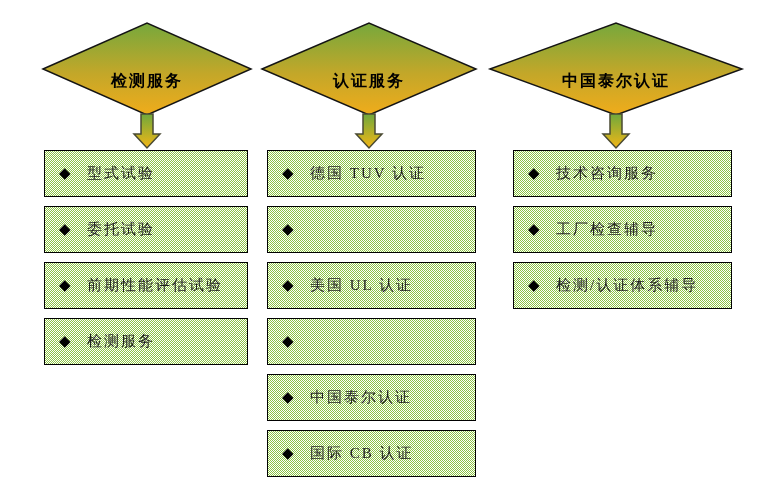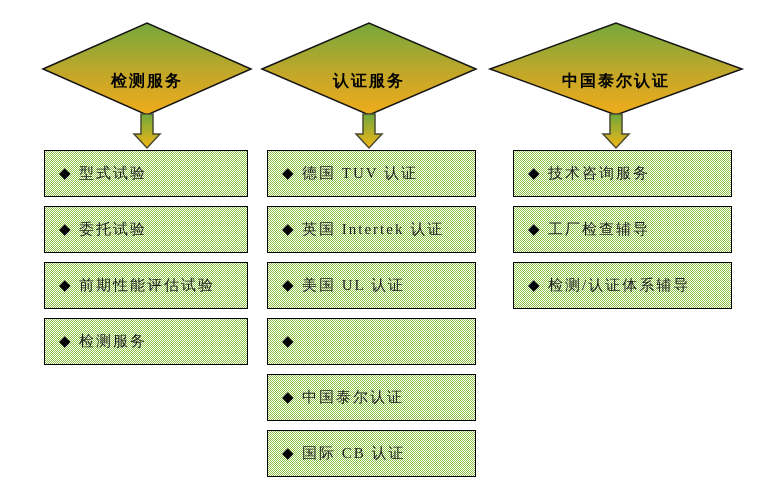--- a/index.html
+++ b/index.html
@@ -46,21 +46,21 @@
     padding-left: 14px;
   }
   .bullet {
     width: 16px;
     font-size: 15px;
     color: #000000;
     line-height: 1;
     flex: 0 0 auto;
   }
   .box-label {
-    margin-left: 4px;
+    margin-left: 12px;
     font-size: 15px;
     color: #1f1f1f;
     letter-spacing: 2px;
     white-space: nowrap;
   }
 </style>
 </head>
 <body>
 
 <div class="canvas">
@@ -107,21 +107,20 @@
     <span class="bullet">◆</span>
     <span class="box-label">检测服务</span>
   </div>
 
   <div class="box" style="left:267px; top:150px; width:209px;">
     <span class="bullet">◆</span>
     <span class="box-label">德国 TUV 认证</span>
   </div>
   <div class="box" style="left:267px; top:206px; width:209px;">
     <span class="bullet">◆</span>
-    <span class="box-label">英国 Intertek 认证</span>
   </div>
   <div class="box" style="left:267px; top:262px; width:209px;">
     <span class="bullet">◆</span>
     <span class="box-label">美国 UL 认证</span>
   </div>
   <div class="box" style="left:267px; top:318px; width:209px;">
     <span class="bullet">◆</span>
   </div>
   <div class="box" style="left:267px; top:374px; width:209px;">
     <span class="bullet">◆</span>

